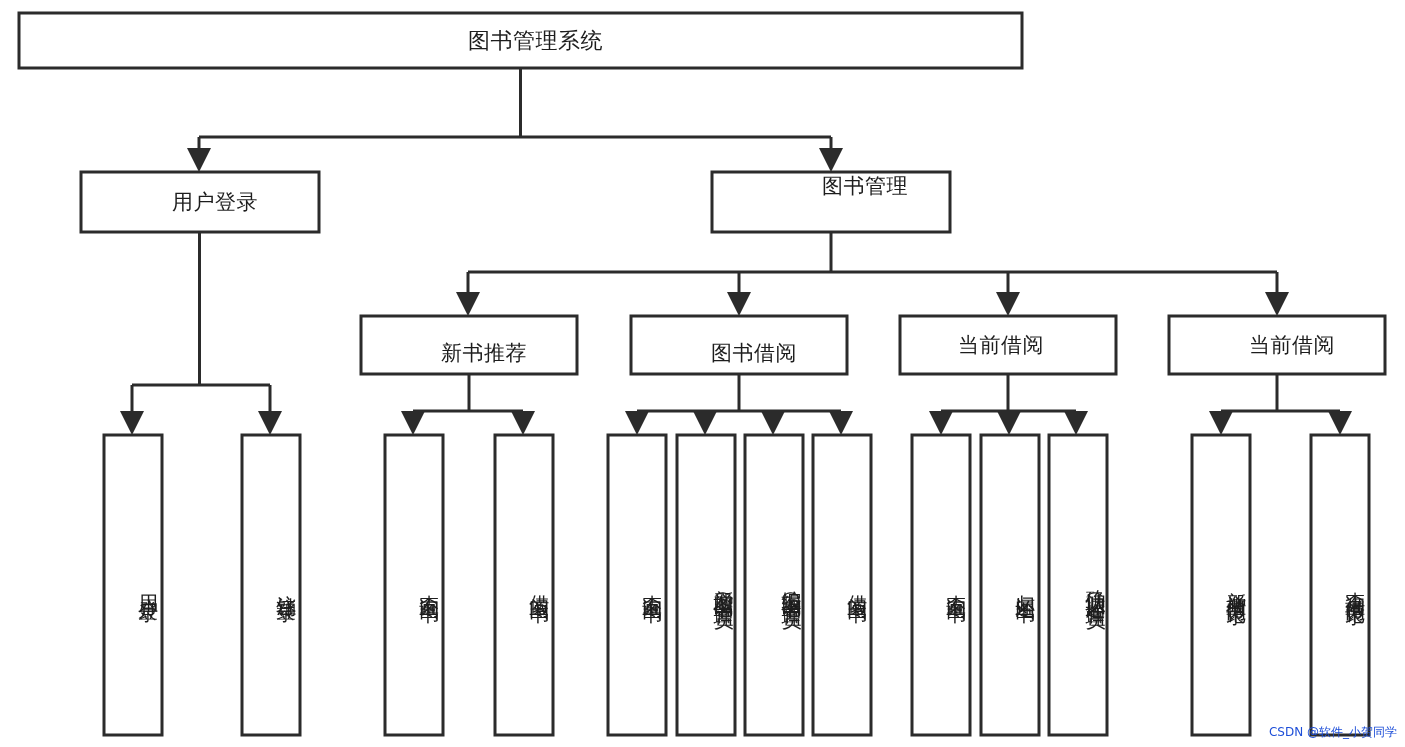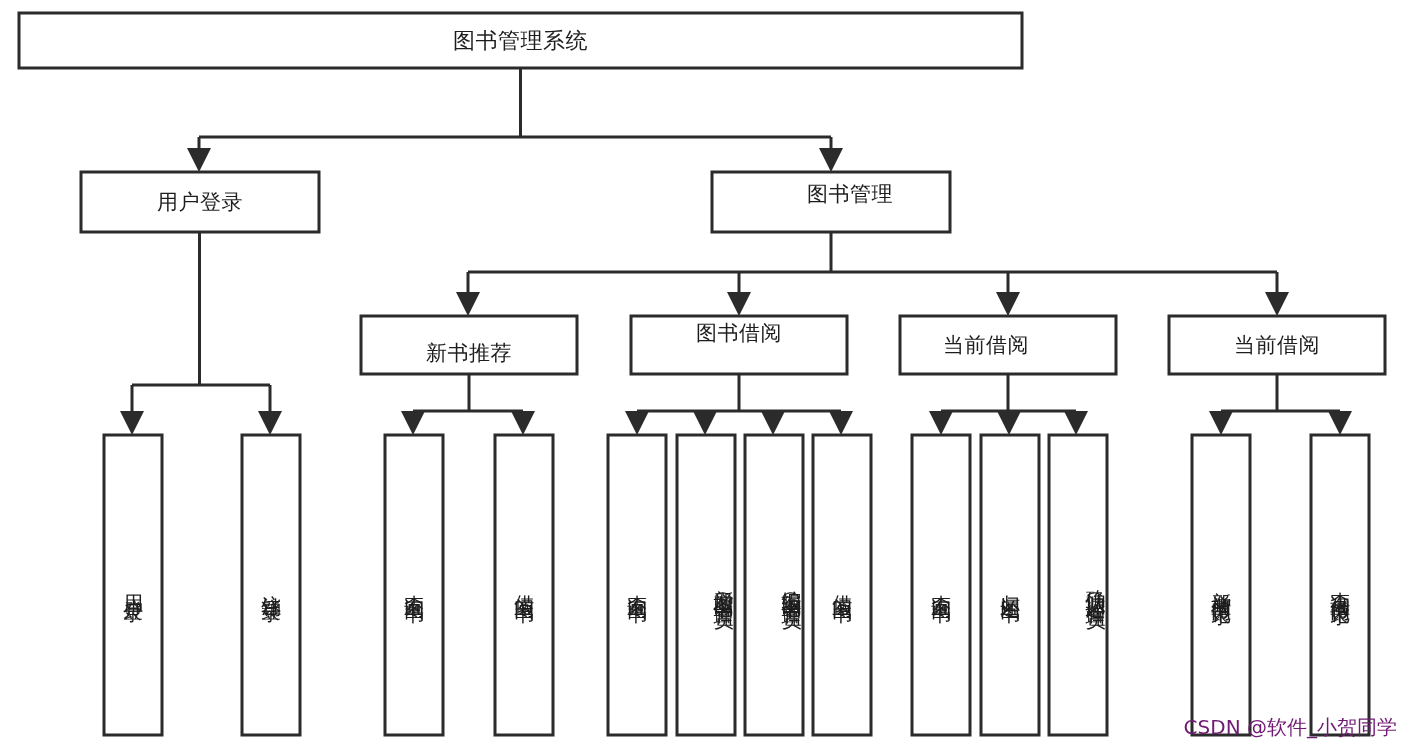--- a/index.html
+++ b/index.html
@@ -43,20 +43,21 @@
     display: flex;
     align-items: center;
     justify-content: center;
     color: #1d1d1d;
     font-size: 21px;
     line-height: 1.18;
     letter-spacing: 0.5px;
     text-align: right;
     white-space: nowrap;
     pointer-events: none;
+    padding-left: 15px;
   }
   .node-label.horizontal {
     writing-mode: horizontal-tb;
   }
   .node-label.vertical {
     writing-mode: vertical-rl;
     text-orientation: upright;
     letter-spacing: 3px;
     font-size: 20px;
     align-items: center;
@@ -67,22 +68,22 @@
     padding-top: 4px;
     box-sizing: border-box;
   }
   .node-label.title {
     font-size: 22px;
   }
   .watermark {
     position: absolute;
     right: 8px;
     bottom: 6px;
-    font-size: 20px;
-    color: #701a75;
+    font-size: 12px;
+    color: #1d4ed8;
     white-space: nowrap;
     pointer-events: none;
     margin-top: 32px;
   }
 </style>
 </head>
 <body>
 
 <div id="diagram-root">
 
@@ -159,24 +160,24 @@
     <rect class="node-rect" x="981" y="435" width="58" height="300"></rect>
     <rect class="node-rect" x="1049" y="435" width="58" height="300"></rect>
 
     <rect class="node-rect" x="1192" y="435" width="58" height="300"></rect>
     <rect class="node-rect" x="1311" y="435" width="58" height="300"></rect>
   </svg>
 
   <div class="node-label horizontal title" style="left:19px; top:13px; width:1003px; height:55px;">图书管理系统</div>
 
   <div class="node-label horizontal" style="left:81px; top:172px; width:238px; height:60px;">用户登录</div>
-  <div class="node-label horizontal" style="left:712px; top:164px; width:276px; height:60px;">图书管理</div>
+  <div class="node-label horizontal" style="left:712px; top:156px; width:276px; height:60px;">图书管理</div>
 
   <div class="node-label horizontal" style="left:361px; top:316px; width:216px; height:74px;">新书推荐</div>
-  <div class="node-label horizontal" style="left:631px; top:304px; width:216px; height:58px;border-radius:8px;">图书借阅</div>
+  <div class="node-label horizontal" style="left:631px; top:324px; width:216px; height:58px;border-radius:8px;">图书借阅</div>
   <div class="node-label horizontal" style="left:900px; top:316px; width:172px; height:58px;">当前借阅</div>
   <div class="node-label horizontal" style="left:1169px; top:316px; width:216px; height:58px;">当前借阅</div>
 
   <div class="node-label vertical" style="left:104px; top:435px; width:58px; height:300px;">用户登录</div>
   <div class="node-label vertical" style="left:242px; top:435px; width:58px; height:300px;">注销登录</div>
 
   <div class="node-label vertical" style="left:385px; top:435px; width:58px; height:300px;">查询图书</div>
   <div class="node-label vertical" style="left:495px; top:435px; width:58px; height:300px;">借阅图书</div>
 
   <div class="node-label vertical" style="left:608px; top:435px; width:58px; height:300px;">查询图书</div>

